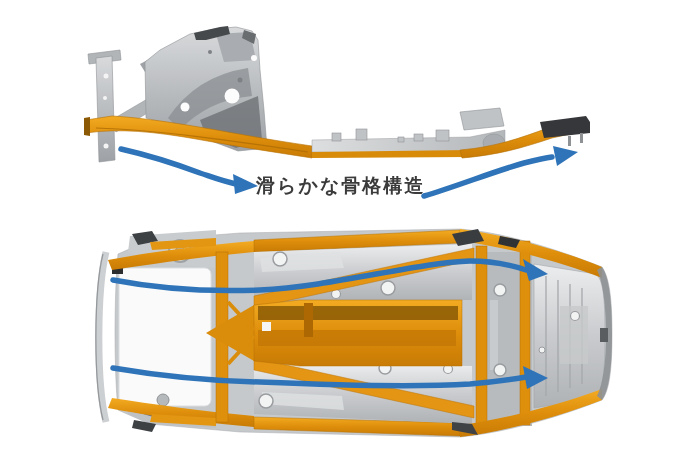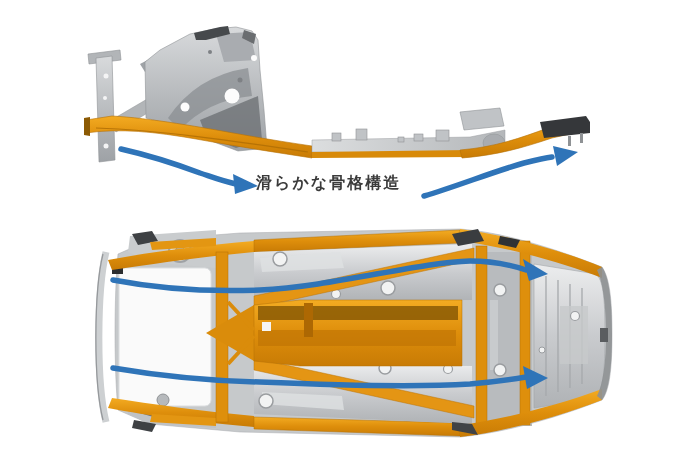--- a/index.html
+++ b/index.html
@@ -3,21 +3,21 @@
 <meta charset="utf-8">
 <style>
   html,body{margin:0;padding:0;background:#ffffff;}
   #stage{
     position:relative;width:680px;height:453px;background:#ffffff;
     overflow:hidden;font-family:"Liberation Sans",sans-serif;
   }
   #stage svg{position:absolute;left:0;top:0;}
   .caption{
     position:absolute;left:256px;top:173px;width:180px;
-    font-size:16px;font-weight:600;letter-spacing:2px;color:#3b3b3b;
+    font-size:19px;font-weight:600;letter-spacing:2px;color:#3b3b3b;
     white-space:nowrap;
   }
 </style>
 </head>
 <body>
 
 <div id="stage">
   <svg width="680" height="453" viewBox="0 0 680 453">
     <defs>
       <linearGradient id="gGray" x1="0" y1="0" x2="0" y2="1">

